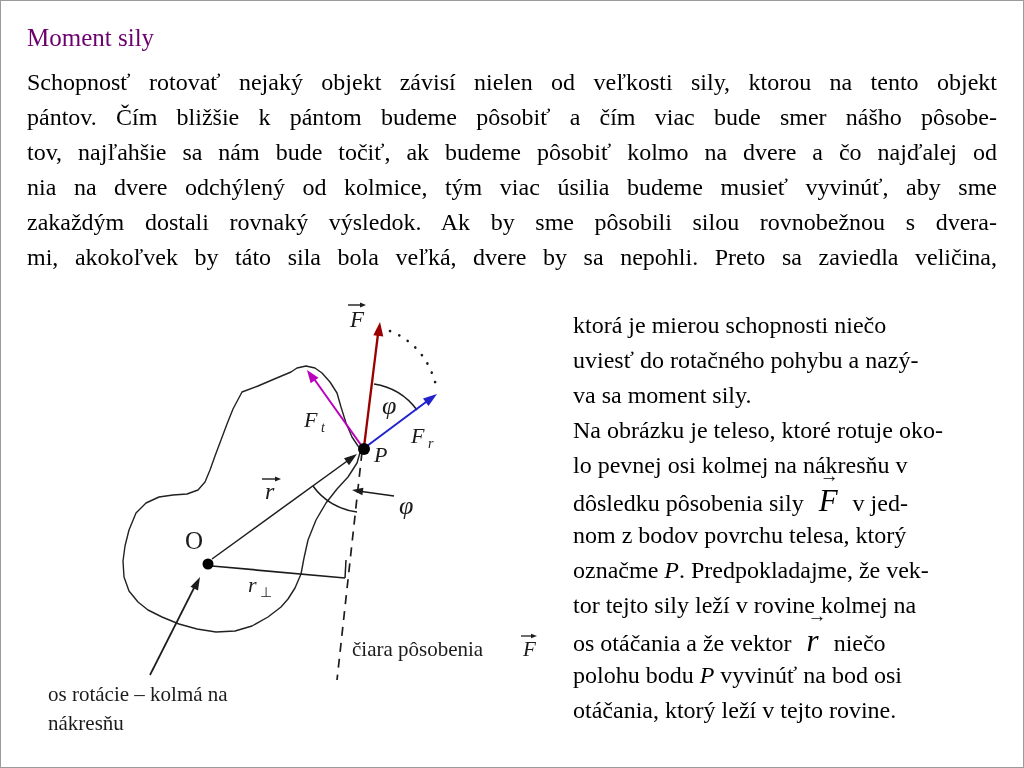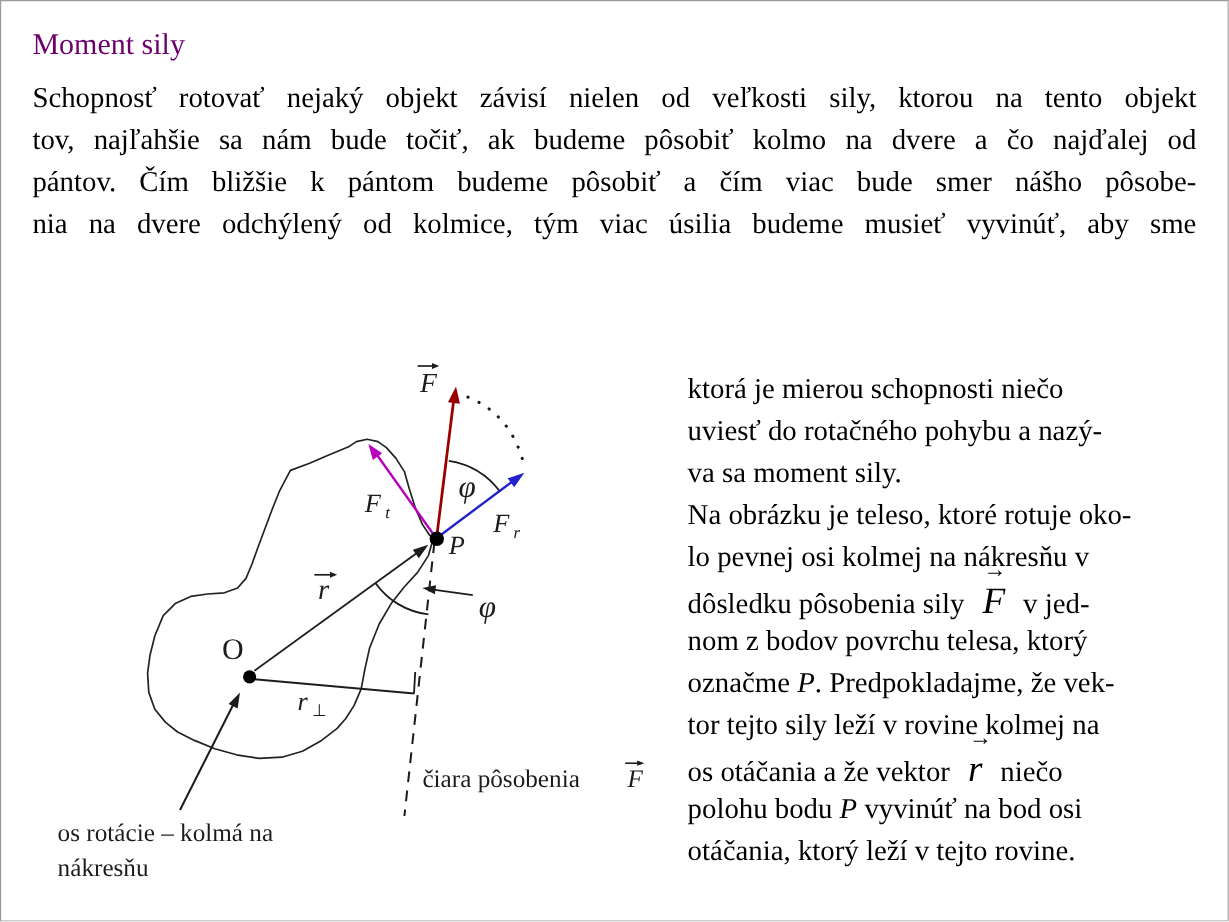--- a/index.html
+++ b/index.html
@@ -32,23 +32,25 @@
 </style>
 </head>
 <body>
 
 <div class="slide">
 
   <div class="title">Moment sily</div>
 
   <div class="para">
     <div class="pline">Schopnosť rotovať nejaký objekt závisí nielen od veľkosti sily, ktorou na tento objekt</div>
+    <div class="pline">pántov. Čím bližšie k pántom budeme pôsobiť a čím viac bude smer nášho pôsobe-</div>
     <div class="pline">tov, najľahšie sa nám bude točiť, ak budeme pôsobiť kolmo na dvere a čo najďalej od</div>
-    <div class="pline">pántov. Čím bližšie k pántom budeme pôsobiť a čím viac bude smer nášho pôsobe-</div>
     <div class="pline">nia na dvere odchýlený od kolmice, tým viac úsilia budeme musieť vyvinúť, aby sme</div>
+    <div class="pline">zakaždým dostali rovnaký výsledok. Ak by sme pôsobili silou rovnobežnou s dvera-</div>
+    <div class="pline">mi, akokoľvek by táto sila bola veľká, dvere by sa nepohli. Preto sa zaviedla veličina,</div>
   </div>
 
   <div class="rcol">
     <div class="rline">ktorá je mierou schopnosti niečo</div>
     <div class="rline">uviesť do rotačného pohybu a nazý-</div>
     <div class="rline">va sa moment sily.</div>
     <div class="rline">Na obrázku je teleso, ktoré rotuje oko-</div>
     <div class="rline">lo pevnej osi kolmej na nákresňu v</div>
     <div class="rline"><span>dôsledku pôsobenia sily</span><span class="vec"><span class="hat">→</span><span>F</span></span><span>v jed-</span></div>
     <div class="rline">nom z bodov povrchu telesa, ktorý</div>

